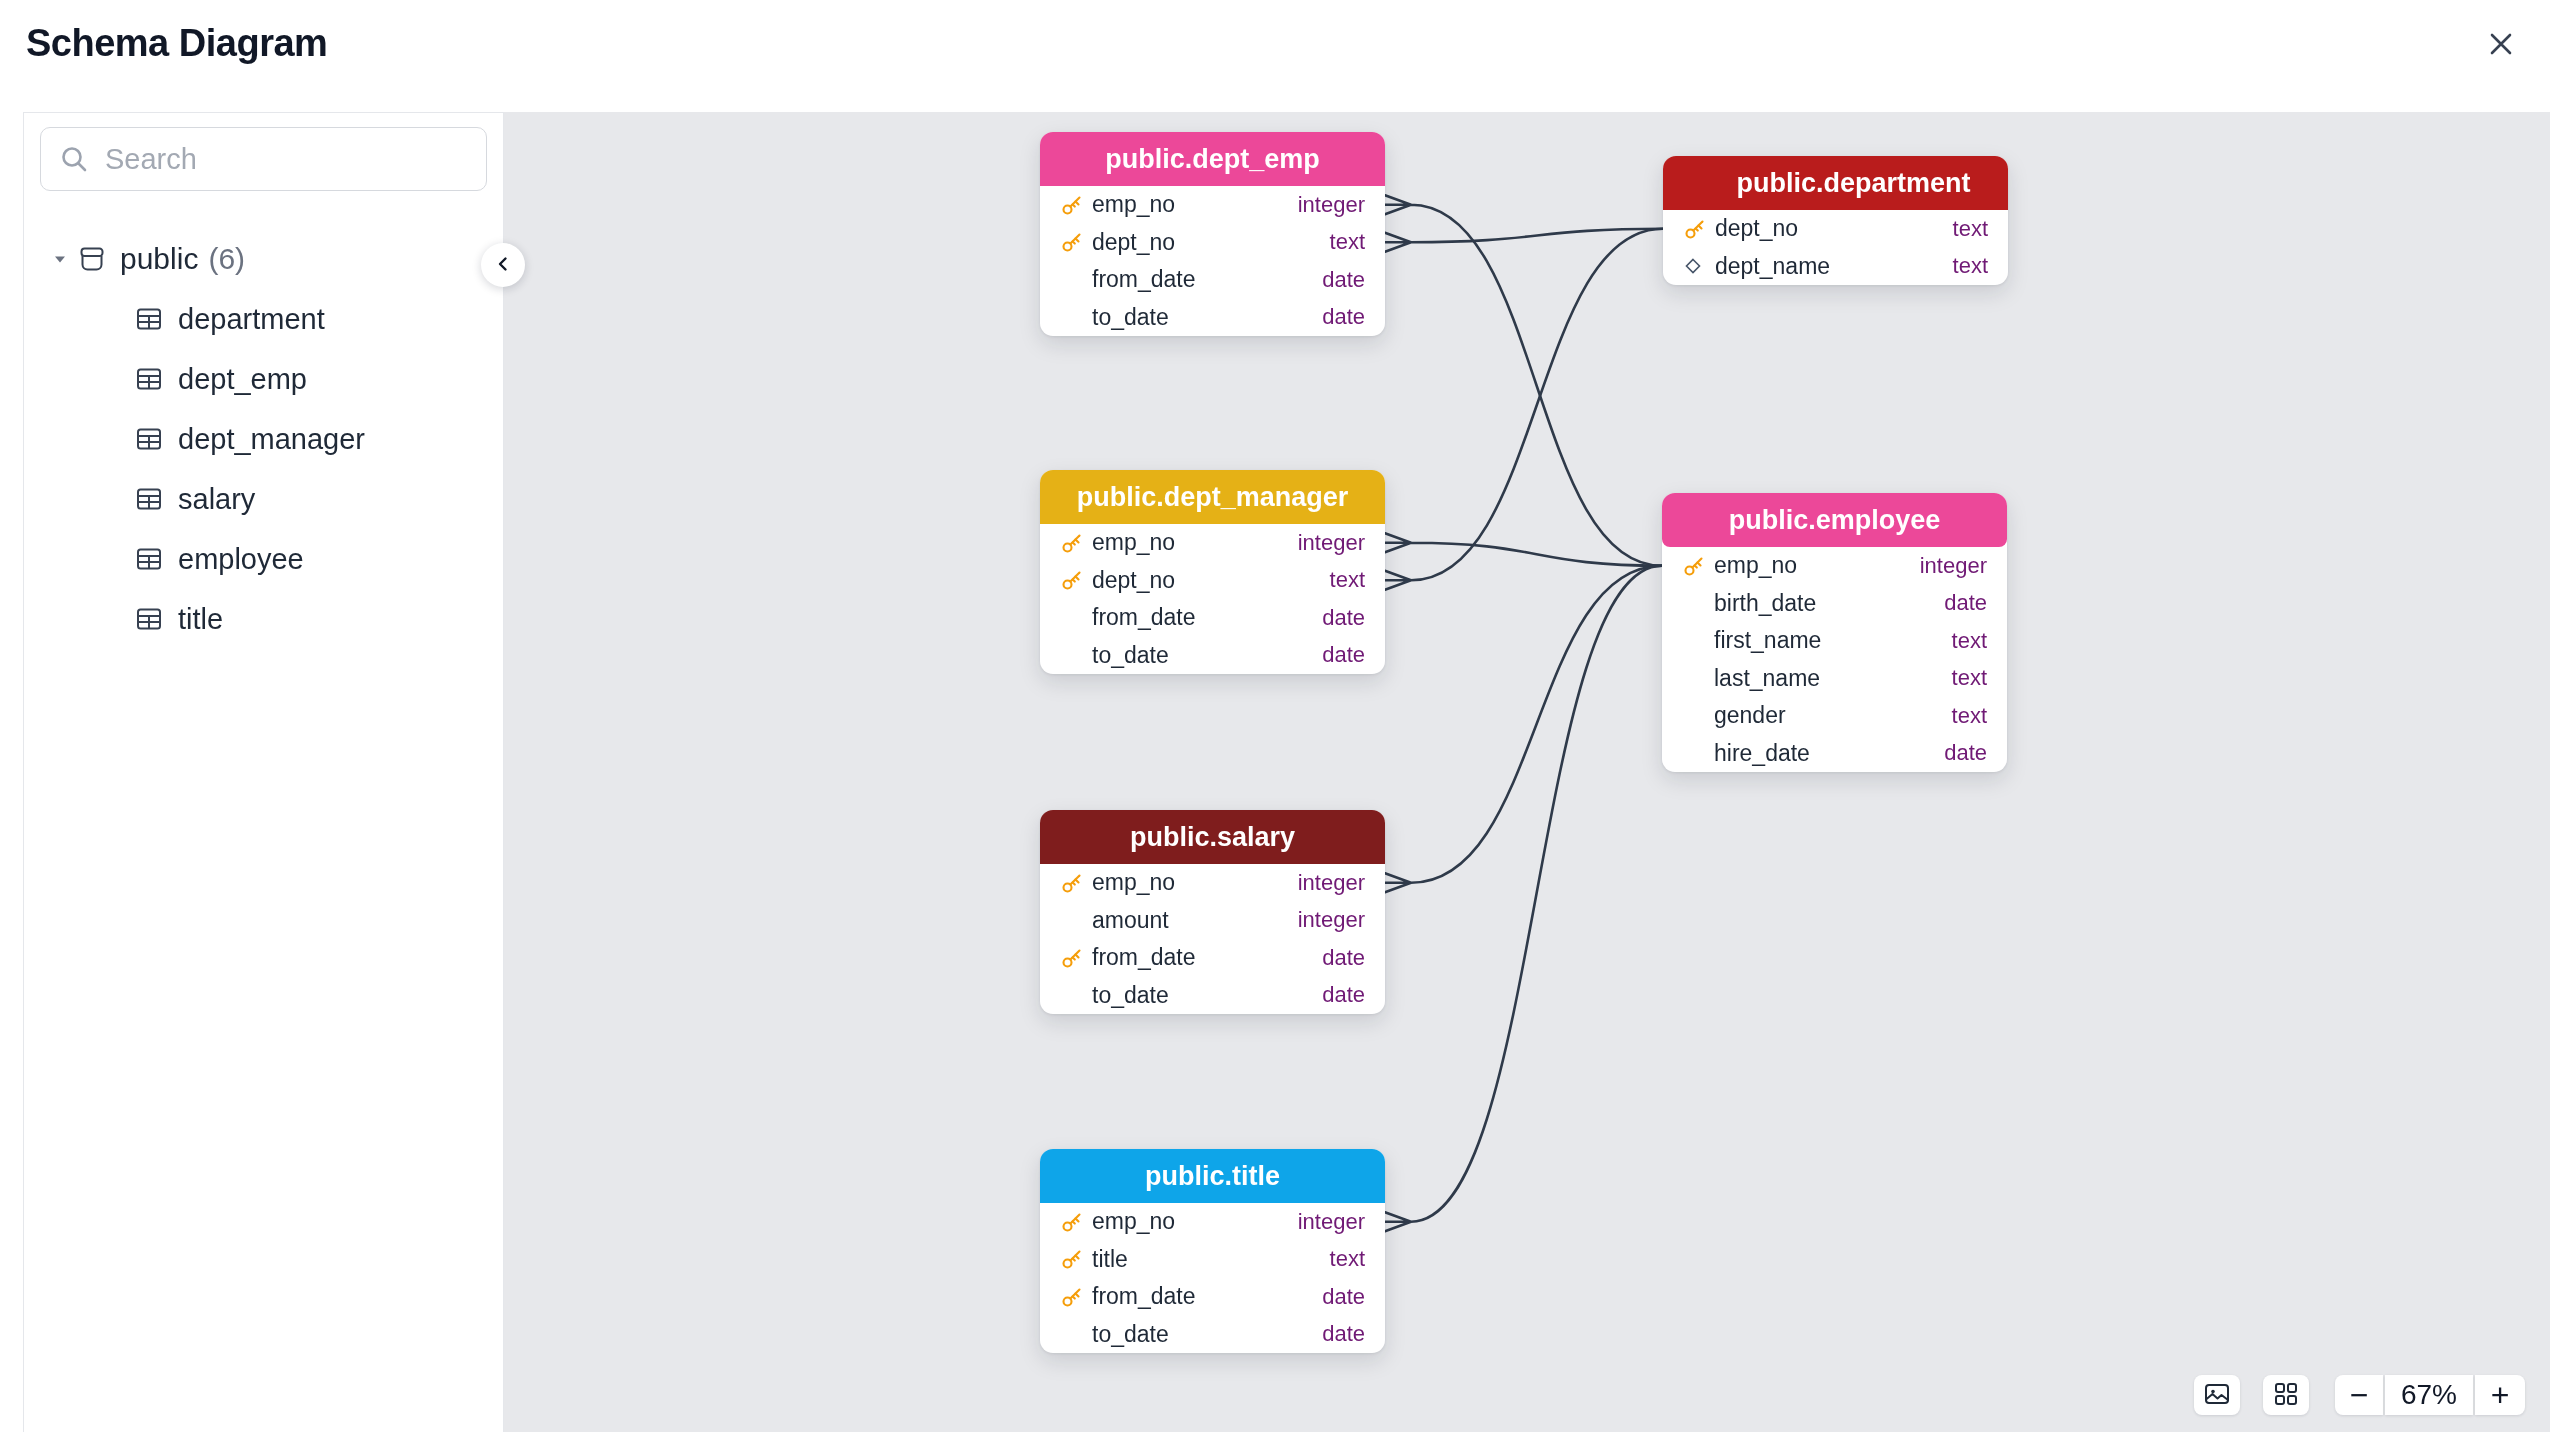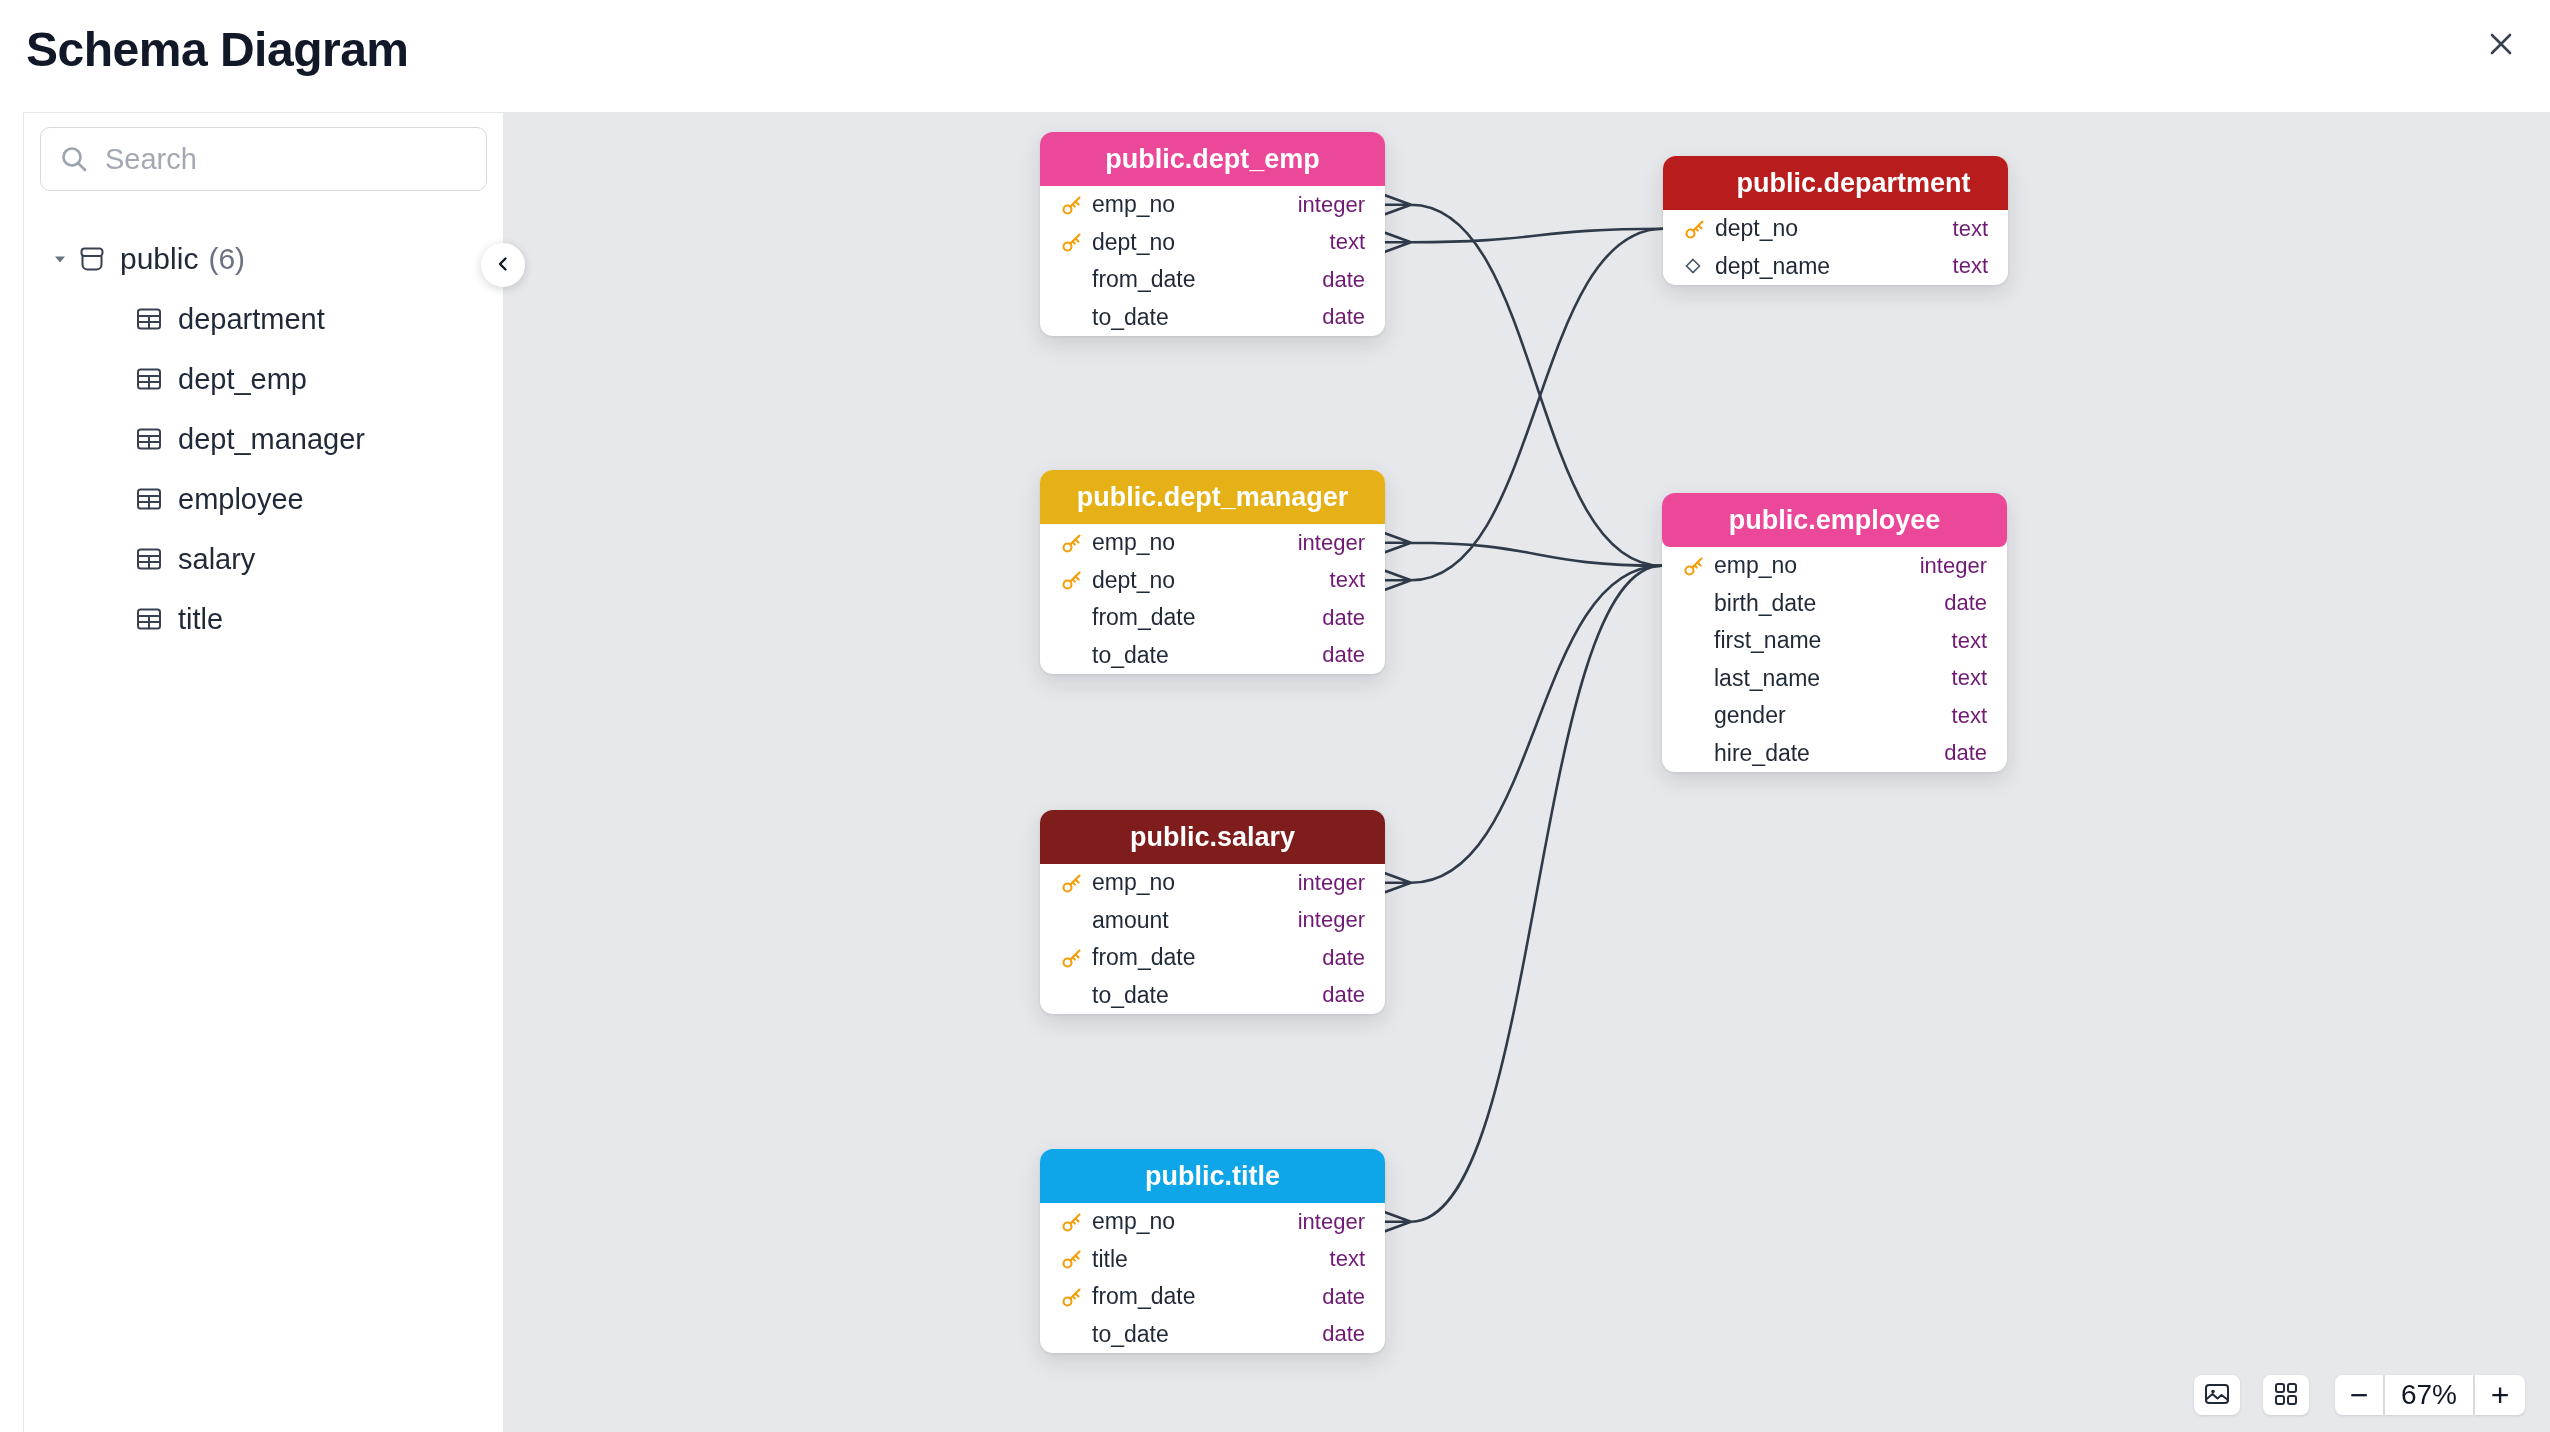--- a/index.html
+++ b/index.html
@@ -1,19 +1,19 @@
 <!DOCTYPE html>
 <html><head>
 <meta charset="utf-8">
 <style>
   html,body{margin:0;padding:0;background:#ffffff;font-family:"Liberation Sans","DejaVu Sans",sans-serif;}
   .app{position:relative;width:2550px;height:1432px;overflow:hidden;background:#ffffff;}
 
   
-  .page-title{position:absolute;left:26px;top:22px;font-size:48px;font-weight:700;color:#111827;letter-spacing:-.5px;}
+  .page-title{position:absolute;left:26px;top:22px;font-size:38px;font-weight:700;color:#111827;letter-spacing:-.5px;}
   .close-btn{position:absolute;right:32px;top:28px;width:34px;height:34px;display:flex;align-items:center;justify-content:center;cursor:pointer;background:none;border:none;padding:0;}
 
   
   .canvas{position:absolute;left:504px;top:112px;right:0;bottom:0;background:#e7e8eb;}
   .edges{position:absolute;left:0;top:0;width:2046px;height:1320px;}
 
   
   .node{position:absolute;width:345px;background:#ffffff;border-radius:13px;overflow:hidden;
         box-shadow:0 8px 22px rgba(15,23,42,.13),0 1px 3px rgba(15,23,42,.08);}
   .node-header{height:54px;display:flex;align-items:center;justify-content:center;
@@ -368,32 +368,32 @@
           </div>
           <div class="tree-table-row">
             <span class="tree-table-icon">
               <svg width="30" height="30" viewBox="0 0 30 30" fill="none" stroke="#374151" stroke-width="2">
                 <rect x="4" y="5.5" width="22" height="19" rx="2.5"></rect>
                 <path d="M4 12 h22"></path>
                 <path d="M4 18 h22"></path>
                 <path d="M15 12 v12.5"></path>
               </svg>
             </span>
+            <span class="tree-table-label">salary</span>
+          </div>
+          <div class="tree-table-row">
+            <span class="tree-table-icon">
+              <svg width="30" height="30" viewBox="0 0 30 30" fill="none" stroke="#374151" stroke-width="2">
+                <rect x="4" y="5.5" width="22" height="19" rx="2.5"></rect>
+                <path d="M4 12 h22"></path>
+                <path d="M4 18 h22"></path>
+                <path d="M15 12 v12.5"></path>
+              </svg>
+            </span>
             <span class="tree-table-label">employee</span>
-          </div>
-          <div class="tree-table-row">
-            <span class="tree-table-icon">
-              <svg width="30" height="30" viewBox="0 0 30 30" fill="none" stroke="#374151" stroke-width="2">
-                <rect x="4" y="5.5" width="22" height="19" rx="2.5"></rect>
-                <path d="M4 12 h22"></path>
-                <path d="M4 18 h22"></path>
-                <path d="M15 12 v12.5"></path>
-              </svg>
-            </span>
-            <span class="tree-table-label">salary</span>
           </div>
           <div class="tree-table-row">
             <span class="tree-table-icon">
               <svg width="30" height="30" viewBox="0 0 30 30" fill="none" stroke="#374151" stroke-width="2">
                 <rect x="4" y="5.5" width="22" height="19" rx="2.5"></rect>
                 <path d="M4 12 h22"></path>
                 <path d="M4 18 h22"></path>
                 <path d="M15 12 v12.5"></path>
               </svg>
             </span>

